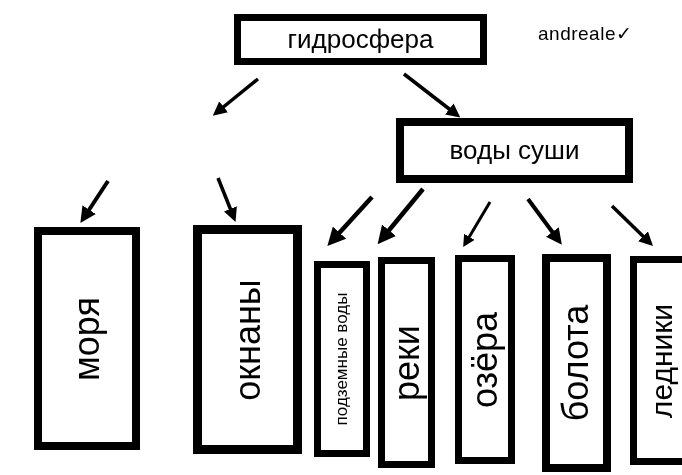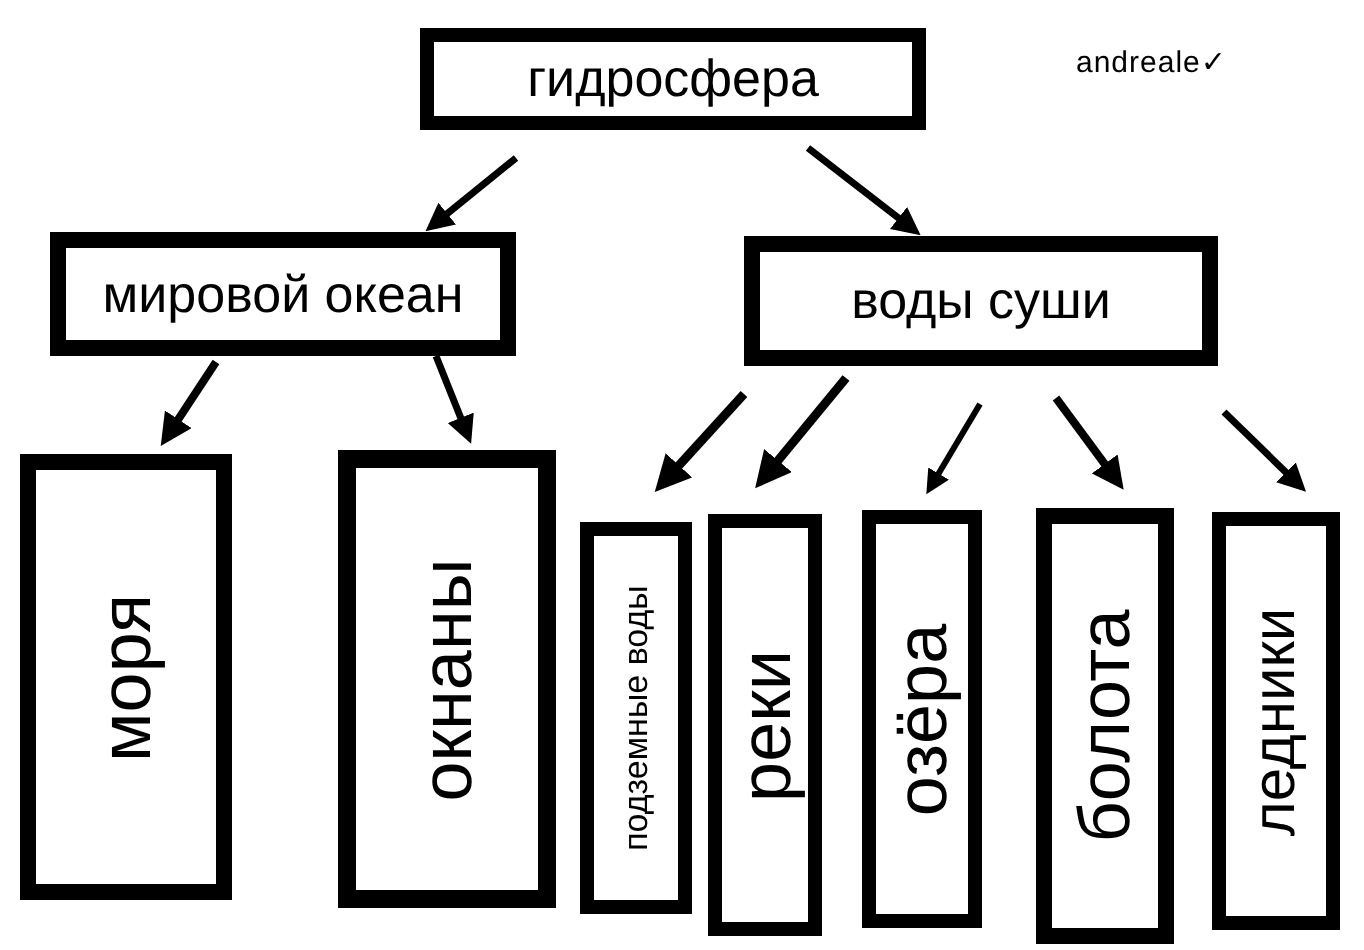--- a/index.html
+++ b/index.html
@@ -14,20 +14,21 @@
   }
   .node {
     position: absolute;
     box-sizing: border-box;
     background: #ffffff;
     border: 7px solid #000000;
     display: flex;
     align-items: center;
     justify-content: center;
     text-align: center;
+    margin-left: 24px;
   }
   .h-label { font-size: 26px; line-height: 1.1; white-space: nowrap; }
   .v-label { transform: rotate(-90deg); white-space: nowrap; }
 
   
   #n-root     { left: 210px; top: 14px;  width: 253px; height: 51px;  border-width: 7px; }
   #n-ocean    { left: 25px;  top: 116px; width: 233px; height: 62px;  border-width: 8px; }
   #n-land     { left: 372px; top: 118px; width: 237px; height: 65px;  border-width: 8px; text-align: center; }
   #n-seas     { left: 10px;  top: 227px; width: 106px; height: 223px; border-width: 8px; }
   #n-oceans   { left: 169px; top: 225px; width: 109px; height: 229px; border-width: 9px; }
@@ -39,21 +40,21 @@
 
   #n-seas .v-label, #n-oceans .v-label, #n-rivers .v-label,
   #n-lakes .v-label, #n-swamps .v-label { font-size: 36px; }
   #n-glaciers .v-label { font-size: 30px; }
   #n-ground .v-label { font-size: 17px; }
 
   .watermark {
     position: absolute;
     left: 538px;
     top: 22px;
-    font-size: 15px;
+    font-size: 19px;
     letter-spacing: 0.5px;
     white-space: nowrap;
   }
   .edges {
     position: absolute;
     left: 0; top: 0;
     width: 682px; height: 475px;
     pointer-events: none;
   }
   .edges line { stroke: #000000; }
@@ -79,23 +80,20 @@
     <line x1="528" y1="199" x2="559" y2="241" stroke-width="4" marker-end="url(#ah)"></line>
     <line x1="612" y1="206" x2="650" y2="243" stroke-width="3.5" marker-end="url(#ah)"></line>
   </svg>
 
   <div class="watermark">andreale✓</div>
 
   <div class="node" id="n-root">
     <span class="h-label">гидросфера</span>
   </div>
 
-  <div class="node" id="n-ocean">
-    <span class="h-label">мировой океан</span>
-  </div>
 
   <div class="node" id="n-land">
     <span class="h-label">воды суши</span>
   </div>
 
   <div class="node" id="n-seas">
     <span class="v-label">моря</span>
   </div>
 
   <div class="node" id="n-oceans">

